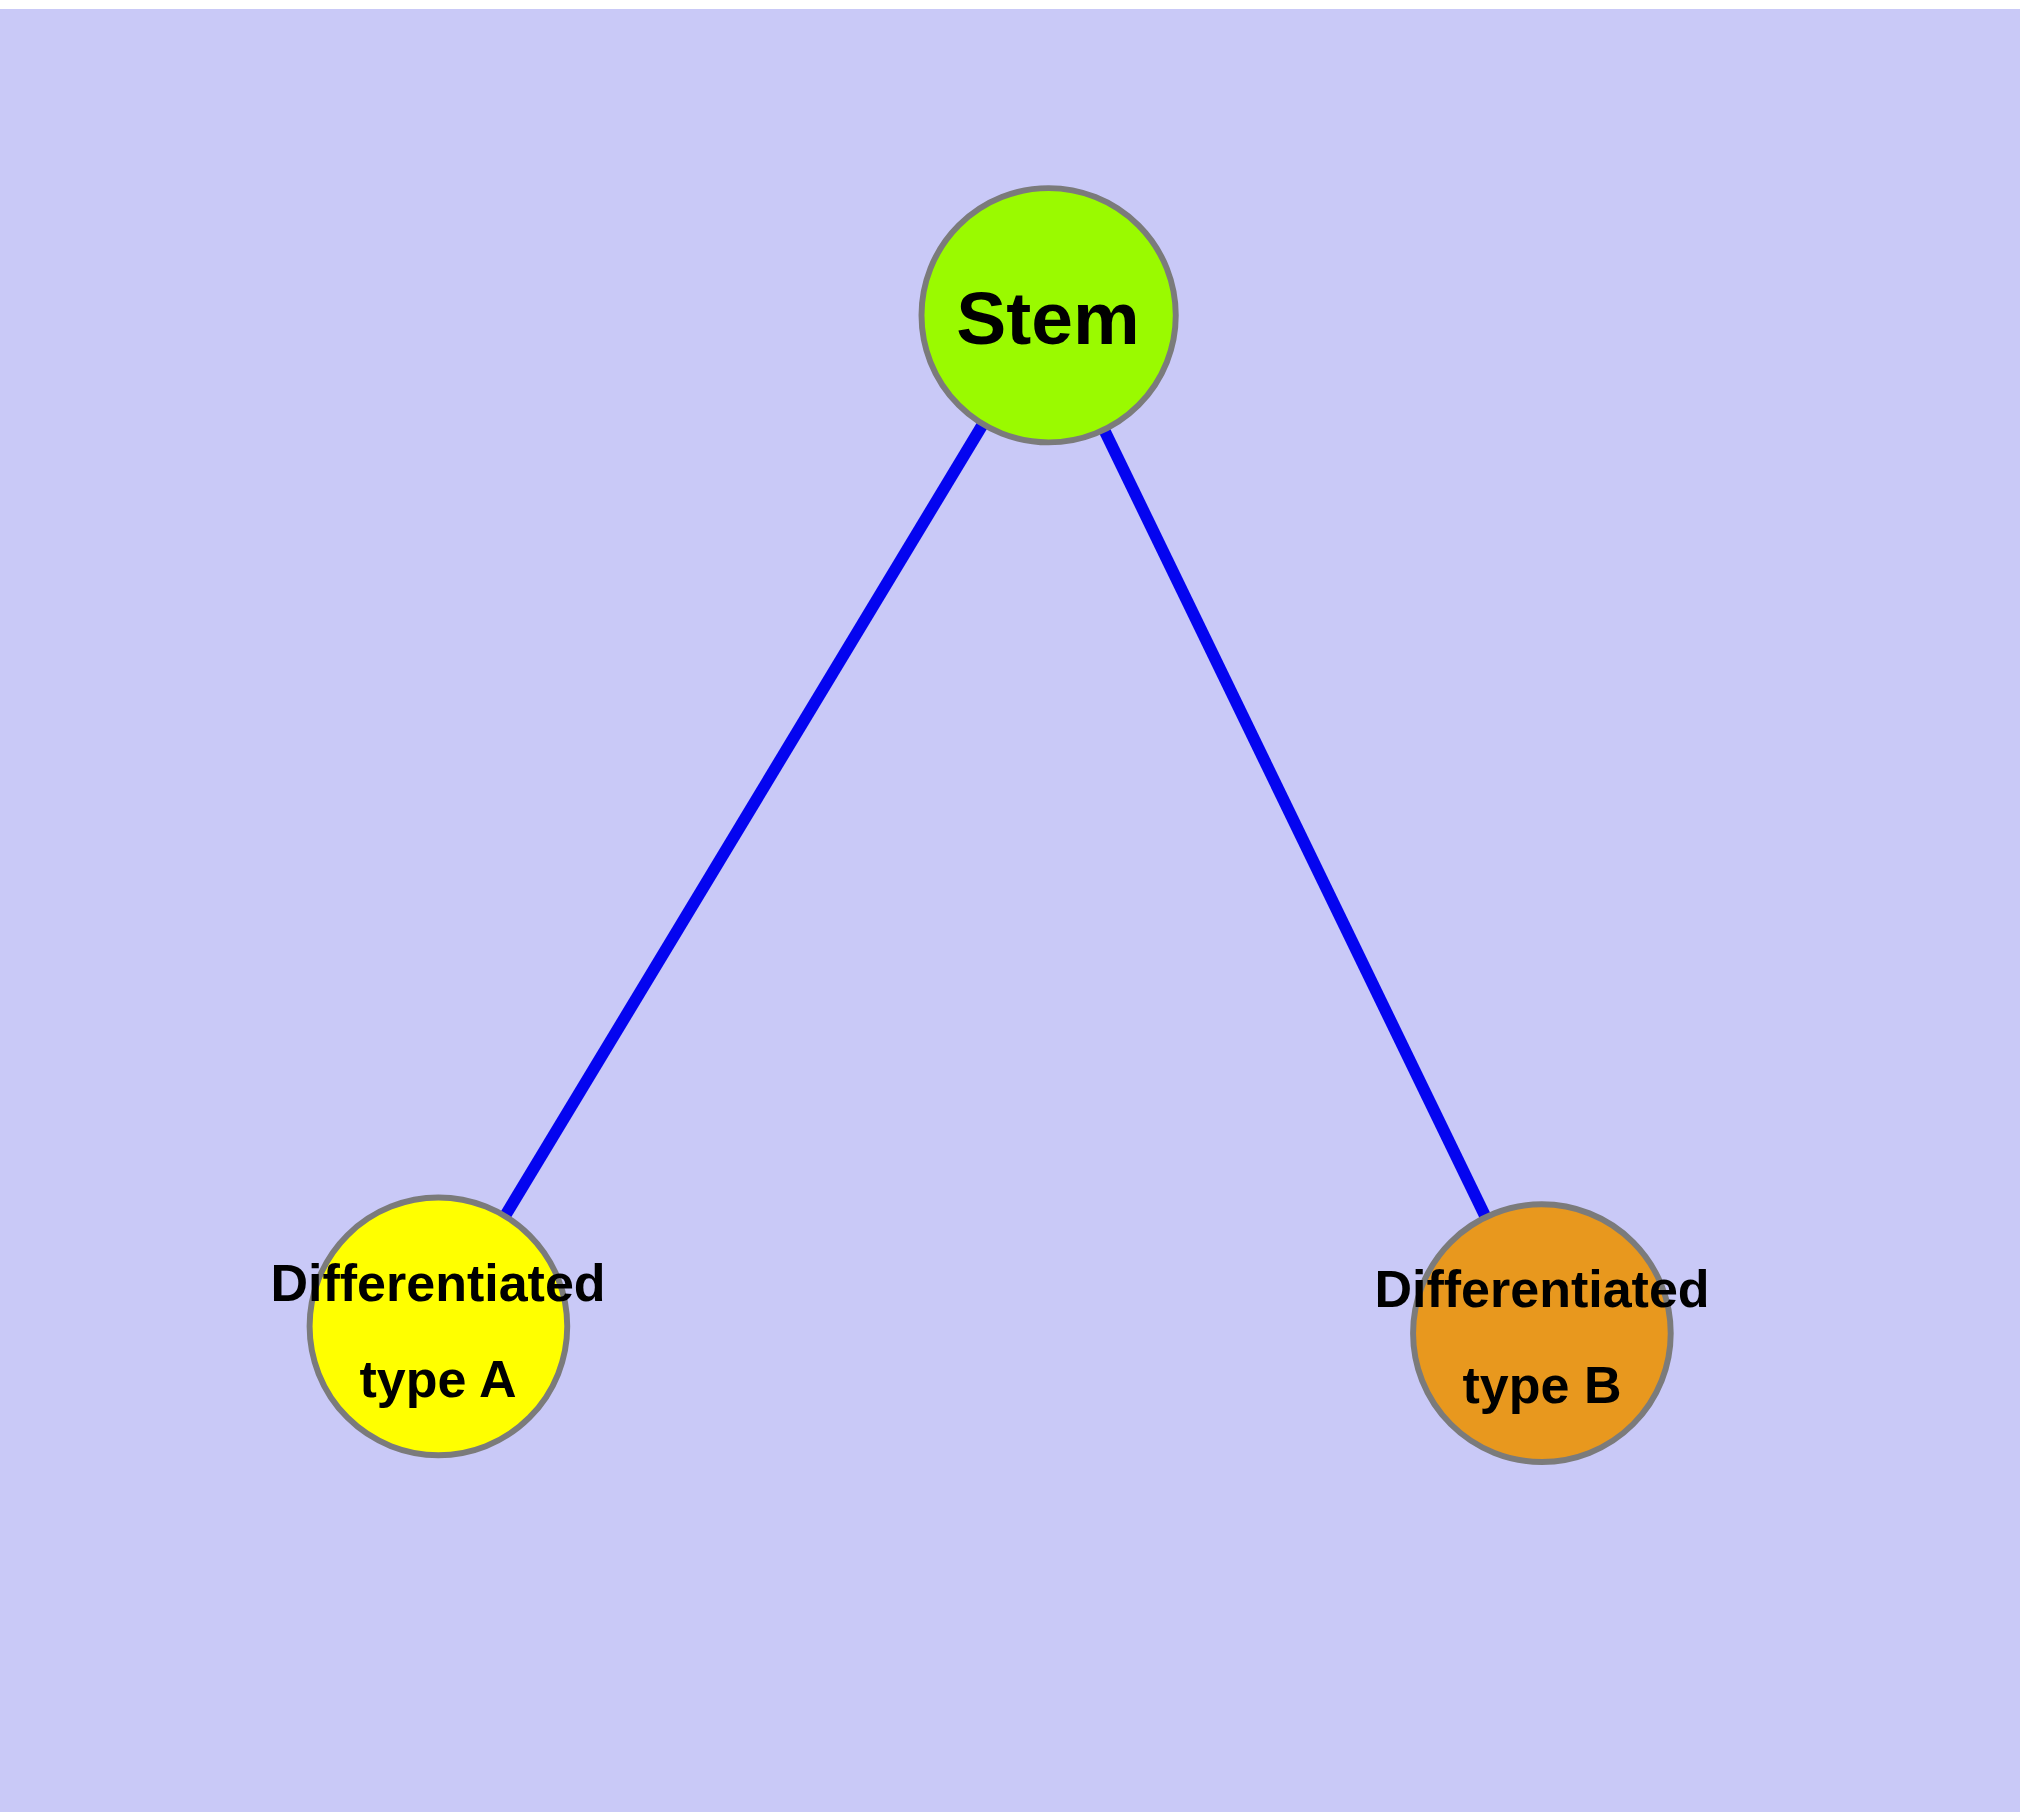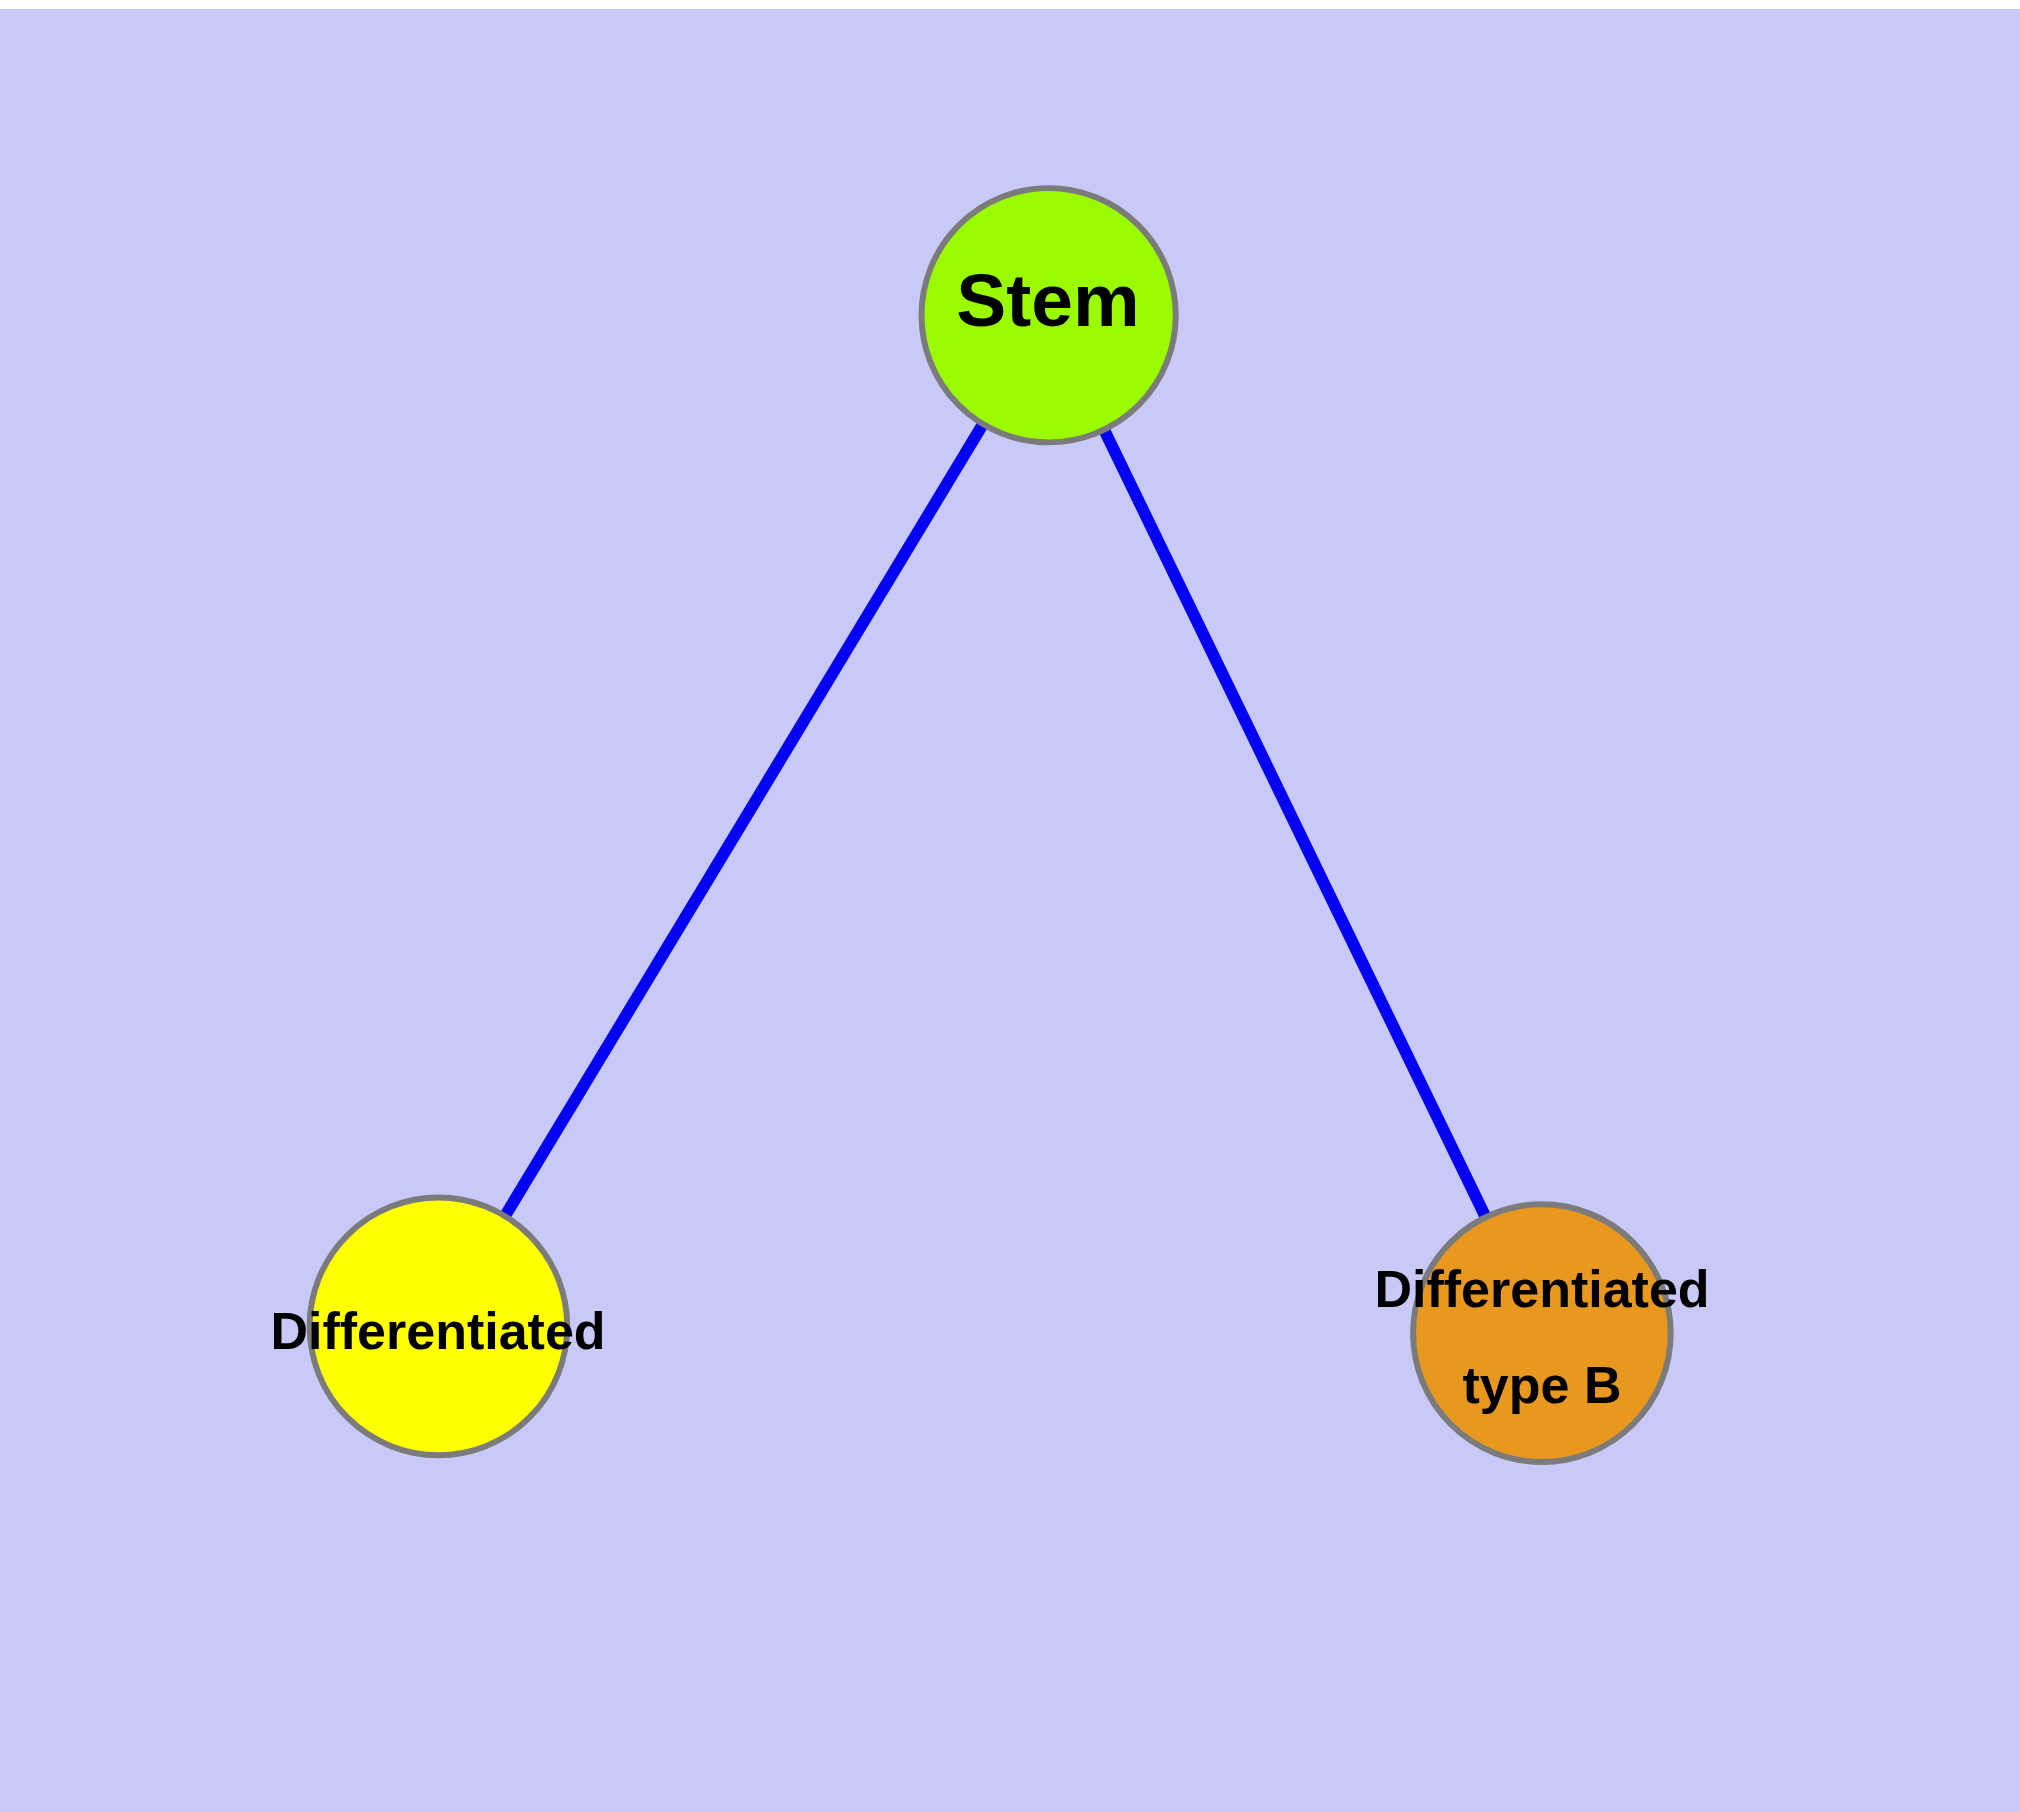--- a/index.html
+++ b/index.html
@@ -56,22 +56,23 @@
 <div id="diagram-root" style="background: rgb(255, 255, 255);">
   <div id="plot-bg" style="background: rgb(201, 201, 247);"></div>
   <svg id="graph-svg" viewBox="0 0 2384 2138" xmlns="http://www.w3.org/2000/svg">
       <line x1="1237" y1="372" x2="517" y2="1565" stroke="#0404F0" stroke-width="14"></line>
       <line x1="1237" y1="372" x2="1819" y2="1573" stroke="#0404F0" stroke-width="14"></line>
       <circle cx="1237" cy="372" r="150" fill="#9AFA00" stroke="#7B7B7B" stroke-width="7"></circle>
       <circle cx="517" cy="1565" r="152" fill="#FFFF00" stroke="#7B7B7B" stroke-width="7"></circle>
       <circle cx="1819" cy="1573" r="152" fill="#E8981E" stroke="#7B7B7B" stroke-width="7"></circle>
     </svg>
 
-<div class="node-label single" style="left: 1048px; top: 300px; color: rgb(0, 0, 0);">Stem</div>
+<div class="node-label single" style="left: 1048px; top: 318px; color: rgb(0, 0, 0);">Stem</div>
     <div class="node-label multi" style="left: 438px; top: 1331px; color: rgb(0, 0, 0);">
       <span>Differentiated</span>
+      <span>type A</span>
     </div>
     <div class="node-label multi" style="left: 1542px; top: 1337px; color: rgb(0, 0, 0);">
       <span>Differentiated</span>
       <span>type B</span>
     </div>
   </div>
 
 
 </body></html>

